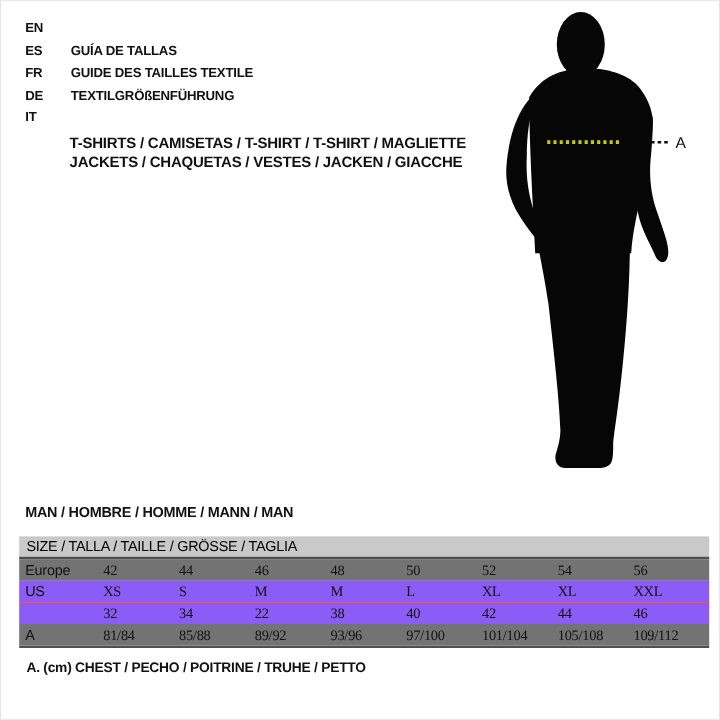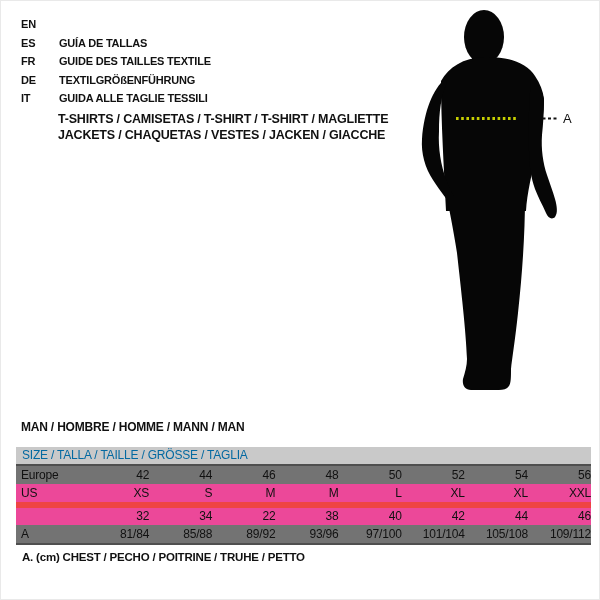--- a/index.html
+++ b/index.html
@@ -15,26 +15,26 @@
   .lang-code{width:38px;}
   
   .categories{position:absolute;left:21px;top:110px;font-size:12.5px;font-weight:bold;line-height:16px;margin-left:36px;}
   
   .figure-wrap{position:absolute;left:390px;top:0;width:210px;height:400px;}
   
   .section-title{position:absolute;left:20px;top:419px;font-size:12px;font-weight:bold;text-align:center;}
   
   .size-table{position:absolute;left:15px;top:446px;width:575px;border-bottom:2px solid #4f4f4f;}
   .t-head{height:17px;line-height:17px;background:#c9c9c9;border-bottom:2px solid #4f4f4f;
-          padding-left:6px;font-size:12px;color:#0369a1;}
+          padding-left:6px;font-size:12px;color:#000000;}
   .t-row{display:flex;height:18px;line-height:18px;font-size:12px;background:#737373;}
-  .t-row.shaded{background:#ec4899;}
-  .t-row.shaded + .t-row.shaded{border-top:6px solid #ef4444;height:17px;line-height:17px;}
+  .t-row.shaded{background:#8b5cf6;}
+  .t-row.shaded + .t-row.shaded{border-top:1px solid #ef4444;height:17px;line-height:17px;}
   .t-label{width:65px;padding-left:5px;}
-  .t-cell{flex:1;text-align:right;}
+  .t-cell{flex:1;text-align:left;font-family:Liberation Serif, serif;}
   
   .footnote{position:absolute;left:21px;top:550px;font-size:11.5px;font-weight:bold;}
 </style>
 </head>
 <body>
 
 <div class="canvas">
 
   <div class="lang-list">
     <div class="lang-row">
@@ -47,21 +47,20 @@
     <div class="lang-row">
       <span class="lang-code">FR</span>
       <span class="lang-title">GUIDE DES TAILLES TEXTILE</span>
     </div>
     <div class="lang-row">
       <span class="lang-code">DE</span>
       <span class="lang-title">TEXTILGRÖßENFÜHRUNG</span>
     </div>
     <div class="lang-row">
       <span class="lang-code">IT</span>
-      <span class="lang-title">GUIDA ALLE TAGLIE TESSILI</span>
     </div>
   </div>
 
   <div class="categories">
     <div>T-SHIRTS / CAMISETAS / T-SHIRT / T-SHIRT / MAGLIETTE</div>
     <div>JACKETS / CHAQUETAS / VESTES / JACKEN / GIACCHE</div>
   </div>
 
   <div class="figure-wrap">
     <svg width="210" height="400" viewBox="0 0 210 400">

